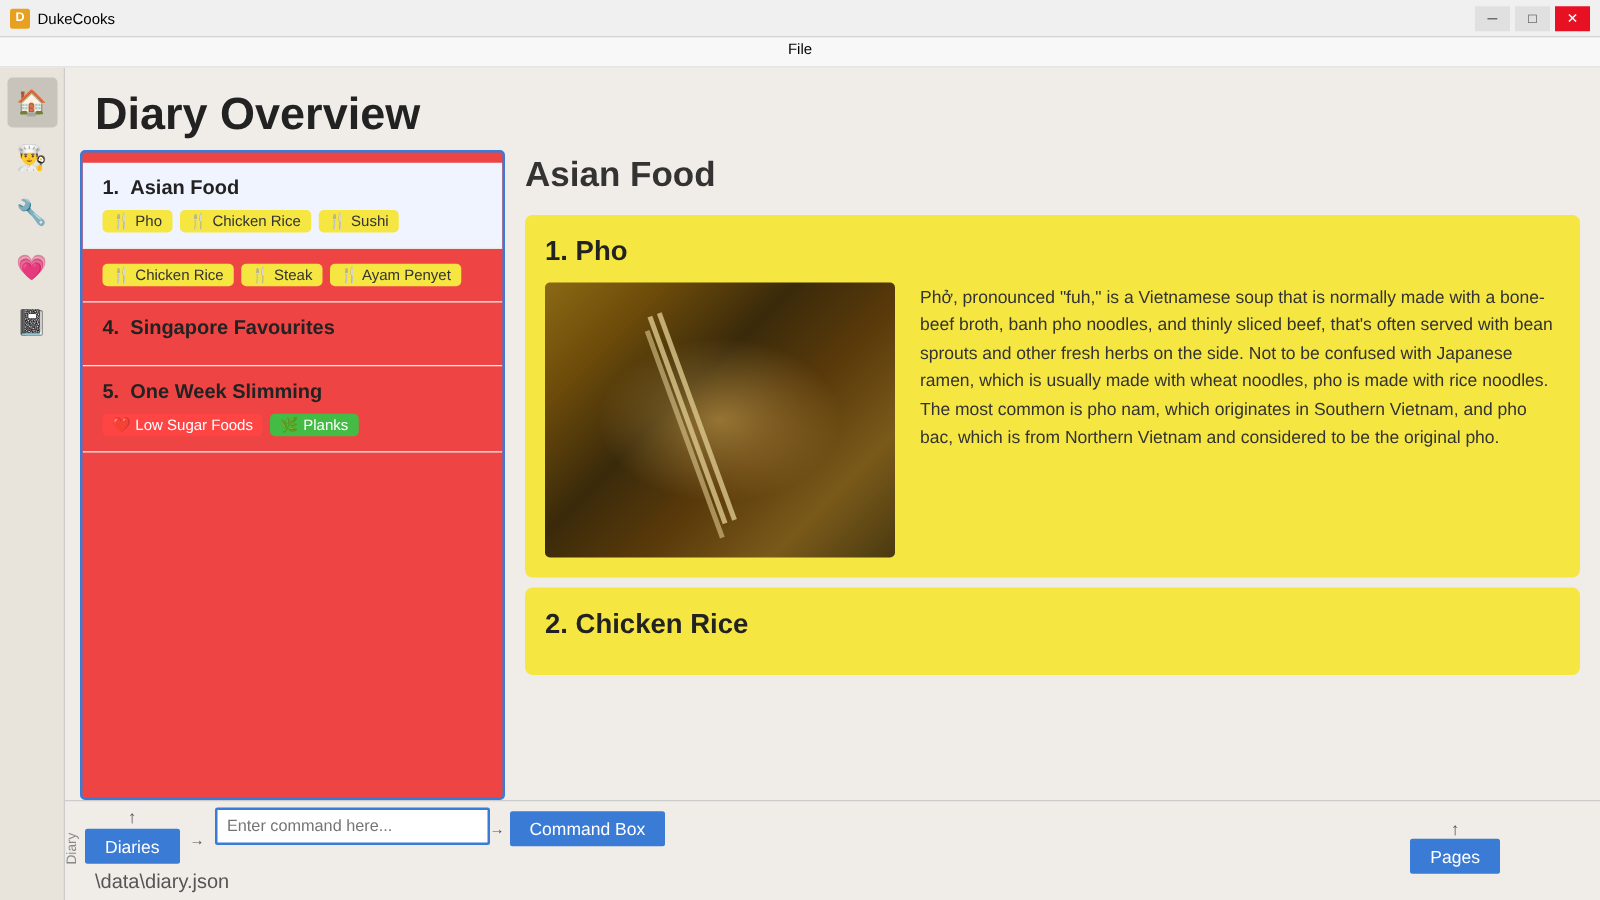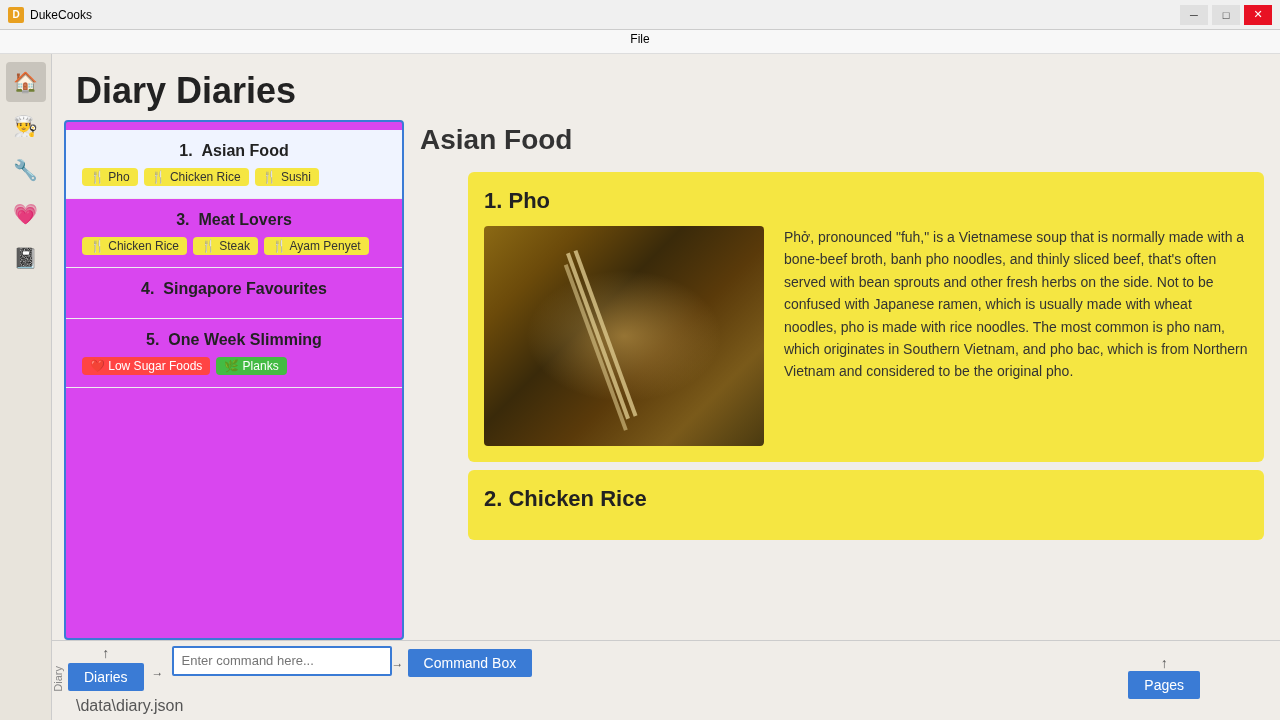--- a/index.html
+++ b/index.html
@@ -114,27 +114,26 @@
       display: flex;
       flex: 1;
       overflow: hidden;
       padding: 0 0 0 12px;
     }
 
     
     .diary-list-panel {
       width: 340px;
       min-width: 340px;
-      background: #d946ef;
+      background: #ef4444;
       border: 2px solid #3a7bd5;
       border-radius: 4px;
       overflow-y: auto;
       margin: 0 8px 0 0;
       padding: 8px 0;
-      text-align: center;
     }
     .diary-list-scroll {
       overflow-y: auto;
       height: 100%;
     }
 
     .diary-entry {
       padding: 12px 16px;
       cursor: pointer;
       border-bottom: 1px solid #eee;
@@ -186,21 +185,20 @@
       color: #333;
       margin-bottom: 12px;
       padding: 4px 0;
     }
 
     .recipe-card {
       background: #f5e642;
       border-radius: 6px;
       padding: 16px;
       margin-bottom: 8px;
-      margin-left: 48px;
     }
     .recipe-card-title {
       font-size: 22px;
       font-weight: bold;
       color: #222;
       margin-bottom: 12px;
     }
     .recipe-card-body {
       display: flex;
       gap: 20px;
@@ -378,40 +376,39 @@
     <div class="icon-sidebar-item active">🏠</div>
     <div class="icon-sidebar-item">👨‍🍳</div>
     <div class="icon-sidebar-item">🔧</div>
     <div class="icon-sidebar-item">💗</div>
     <div class="icon-sidebar-item">📓</div>
   </div>
 
   <div class="content-area">
 
     <div class="page-title-area">
-      <h1 class="page-title">Diary Diaries</h1>
+      <h1 class="page-title">Diary Overview</h1>
     </div>
 
     <div class="main-split">
 
       <div class="diary-list-panel">
         <div class="diary-list-scroll">
 
           <div class="diary-entry active">
             <div class="diary-entry-title">1.&nbsp;&nbsp;Asian Food</div>
             <div class="diary-entry-tags">
               <span class="tag yellow">🍴 Pho</span>
               <span class="tag yellow">🍴 Chicken Rice</span>
               <span class="tag yellow">🍴 Sushi</span>
             </div>
           </div>
 
 
           <div class="diary-entry">
-            <div class="diary-entry-title">3.&nbsp;&nbsp;Meat Lovers</div>
             <div class="diary-entry-tags">
               <span class="tag yellow">🍴 Chicken Rice</span>
               <span class="tag yellow">🍴 Steak</span>
               <span class="tag yellow">🍴 Ayam Penyet</span>
             </div>
           </div>
 
           <div class="diary-entry">
             <div class="diary-entry-title">4.&nbsp;&nbsp;Singapore Favourites</div>
           </div>

